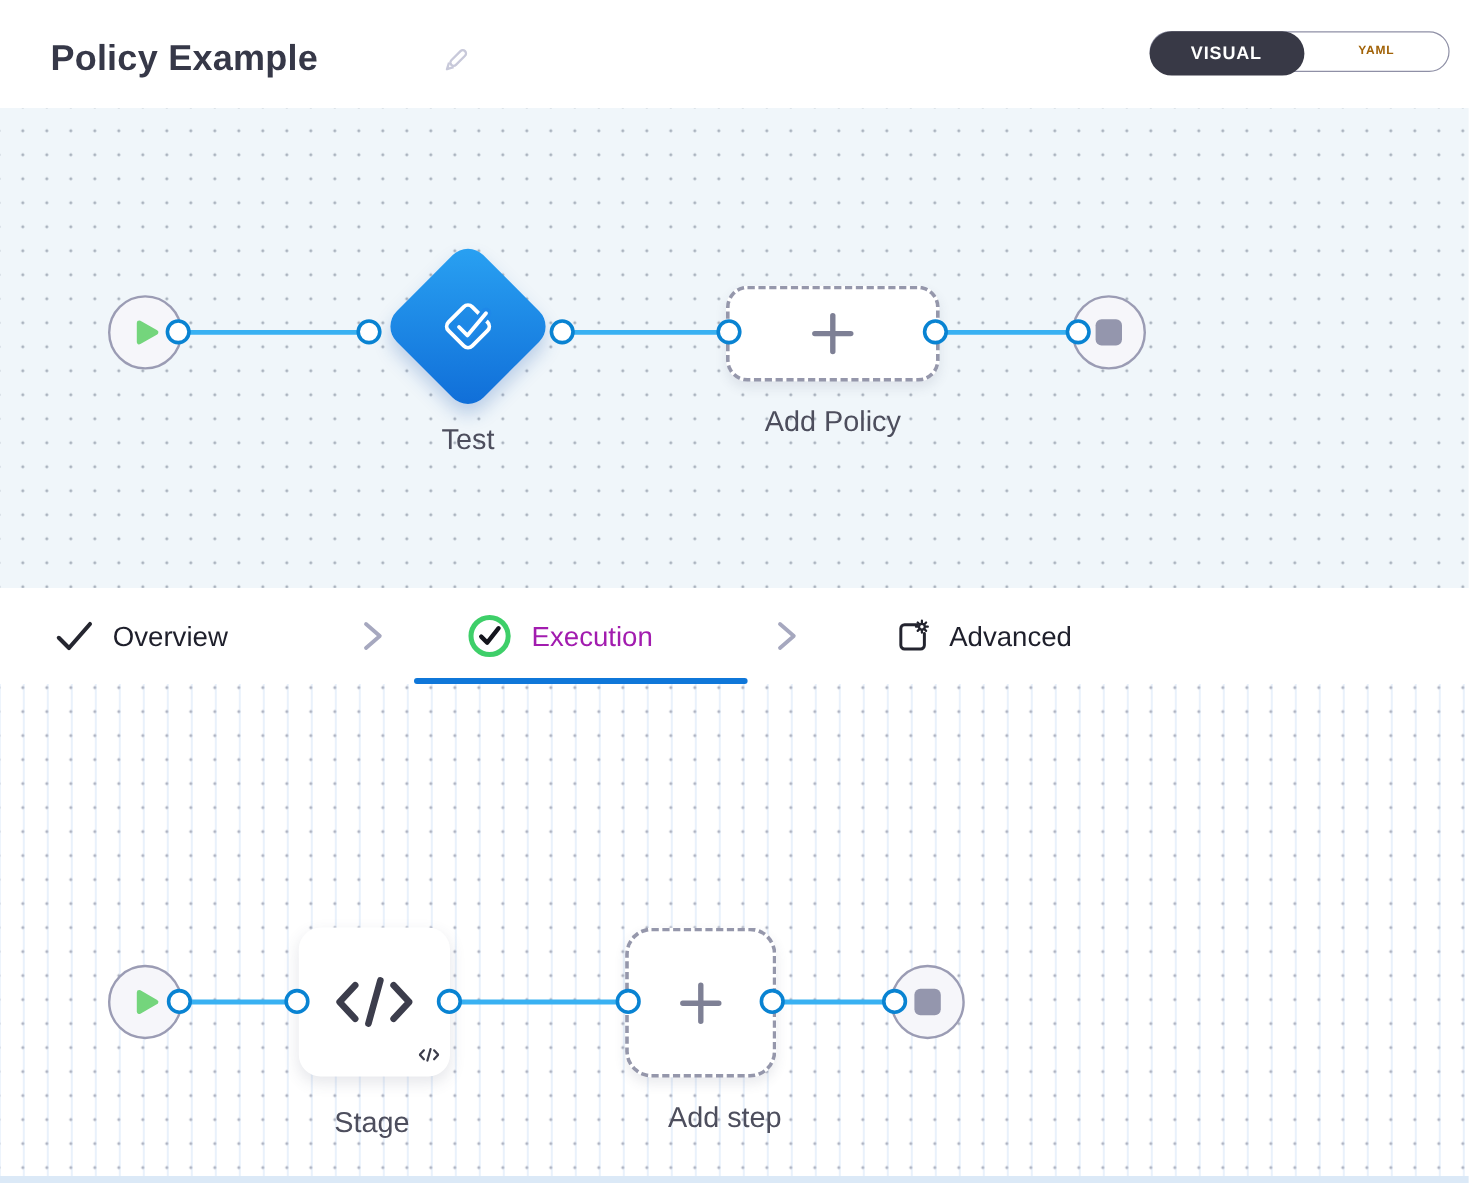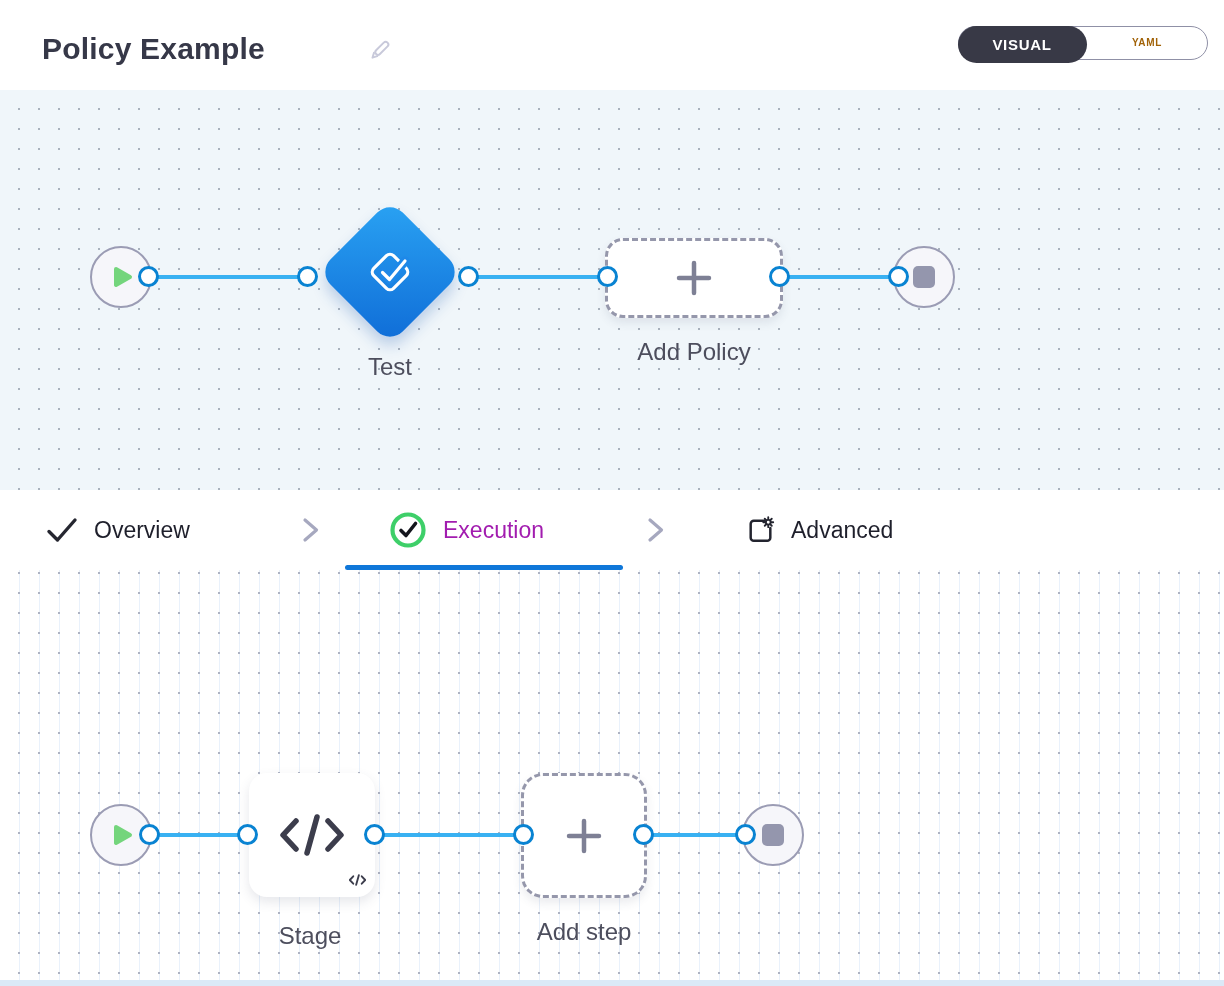--- a/index.html
+++ b/index.html
@@ -183,21 +183,21 @@
       </svg>
     </div>
   </div>
   <div class="nodelabel" style="left:310px; top:352px;">Stage</div>
 
   <div class="add-box" style="left:521px; top:203px; width:126px; height:125px; border-radius:22px;">
     <svg width="40" height="40" viewBox="0 0 40 40">
       <path d="M20 5 V35 M5 20 H35" stroke="#7e8095" stroke-width="4.5" stroke-linecap="round"></path>
     </svg>
   </div>
-  <div class="nodelabel" style="left:584px; top:348px;">Add step</div>
+  <div class="nodelabel" style="left:604px; top:348px;">Add step</div>
 
   <div class="endnode" style="left:742px; top:234px;">
     <div class="stop-square"></div>
   </div>
 
   <div class="port" style="left:139px; top:254px;"></div>
   <div class="port" style="left:237px; top:254px;"></div>
   <div class="port" style="left:364px; top:254px;"></div>
   <div class="port" style="left:513px; top:254px;"></div>
   <div class="port" style="left:633px; top:254px;"></div>

